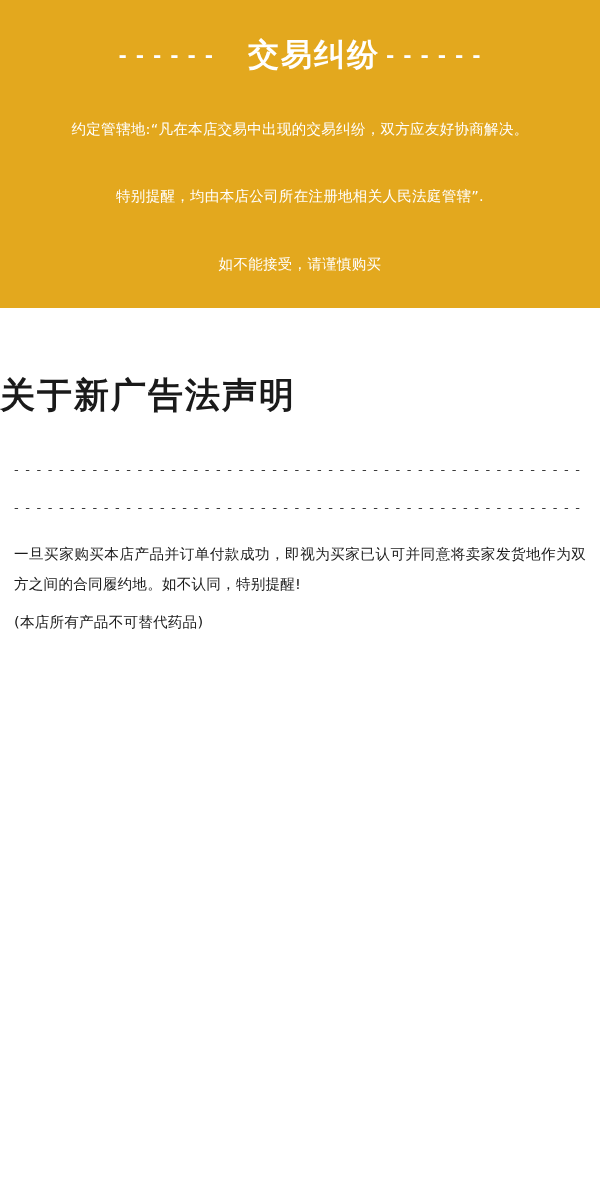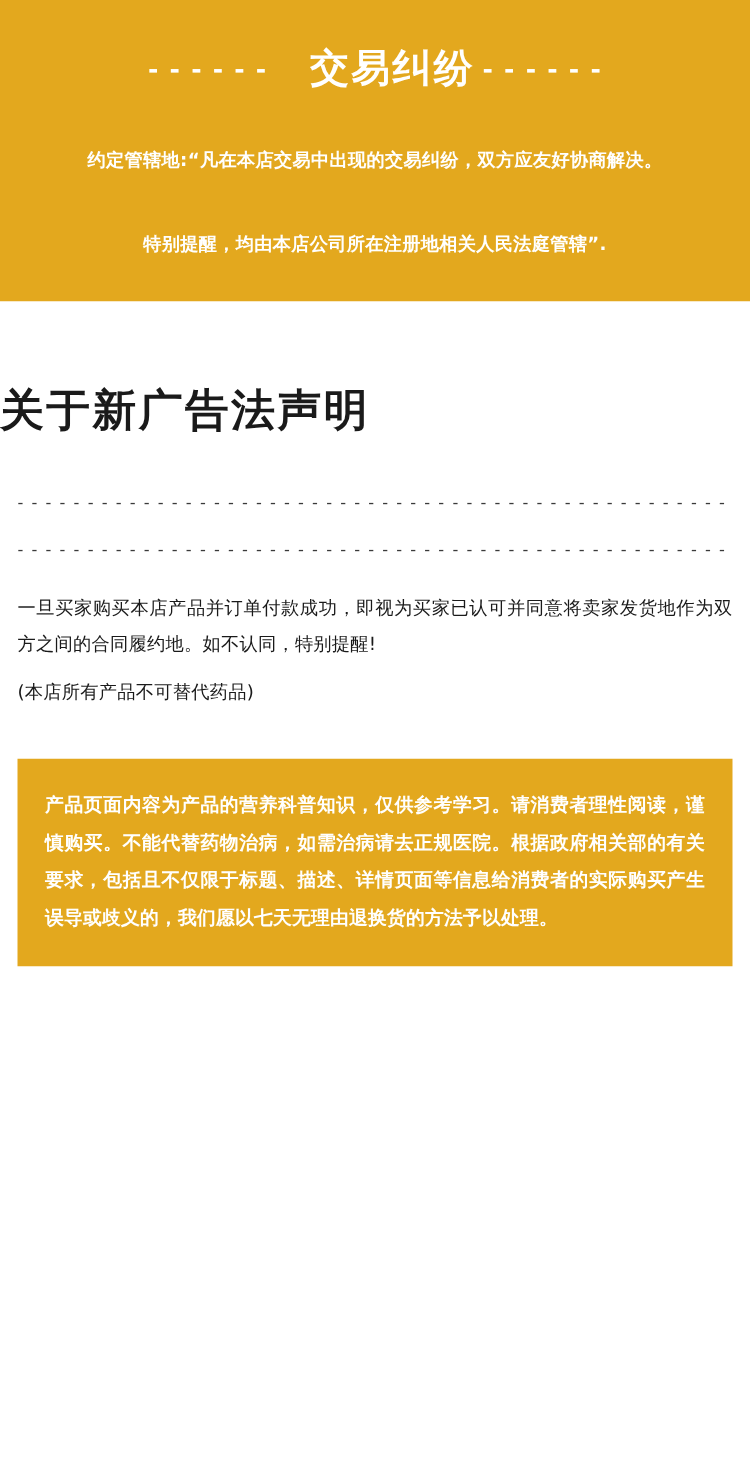--- a/index.html
+++ b/index.html
@@ -43,21 +43,21 @@
   .dash-left, .dash-right {
     color: #ffffff;
     font-size: 20px;
     font-weight: bold;
     letter-spacing: 1px;
     white-space: nowrap;
   }
   .banner-line {
     color: #ffffff;
     font-size: 14.5px;
-    font-weight: bold;
+    font-weight: normal;
     line-height: 1.95;
     letter-spacing: 0.3px;
     padding: 0 24px;
     margin-top: 39px;
   }
 
   
   .main-heading {
     color: #1a1a1a;
     font-size: 35px;
@@ -130,34 +130,32 @@
 <div class="page">
 
   <div class="banner">
     <div class="banner-title-row">
       <span class="dash-left">- - - - - -</span>
       <span class="banner-title">交易纠纷</span>
       <span class="dash-right">- - - - - -</span>
     </div>
     <div class="banner-line">约定管辖地:“凡在本店交易中出现的交易纠纷，双方应友好协商解决。</div>
     <div class="banner-line">特别提醒，均由本店公司所在注册地相关人民法庭管辖”.</div>
+    <div class="banner-line">如不能接受，请谨慎购买</div>
   </div>
 
   <h1 class="main-heading">关于新广告法声明</h1>
 
   <div class="content">
 
 
     <div class="divider">- - - - - - - - - - - - - - - - - - - - - - - - - - - - - - - - - - - - - - - - - - - - - - - - - - - - - - - - - - - - - - - -</div>
 
 
     <div class="divider">- - - - - - - - - - - - - - - - - - - - - - - - - - - - - - - - - - - - - - - - - - - - - - - - - - - - - - - - - - - - - - - -</div>
 
     <p class="para">一旦买家购买本店产品并订单付款成功，即视为买家已认可并同意将卖家发货地作为双方之间的合同履约地。如不认同，特别提醒!</p>
     <p class="small-note">(本店所有产品不可替代药品)</p>
   </div>
 
-  <div class="notice">
-    <p>产品页面内容为产品的营养科普知识，仅供参考学习。请消费者理性阅读，谨慎购买。不能代替药物治病，如需治病请去正规医院。根据政府相关部的有关要求，包括且不仅限于标题、描述、详情页面等信息给消费者的实际购买产生误导或歧义的，我们愿以七天无理由退换货的方法予以处理。</p>
-  </div>
 
   <div class="bottom-pad"></div>
 </div>
 
 </body></html>

